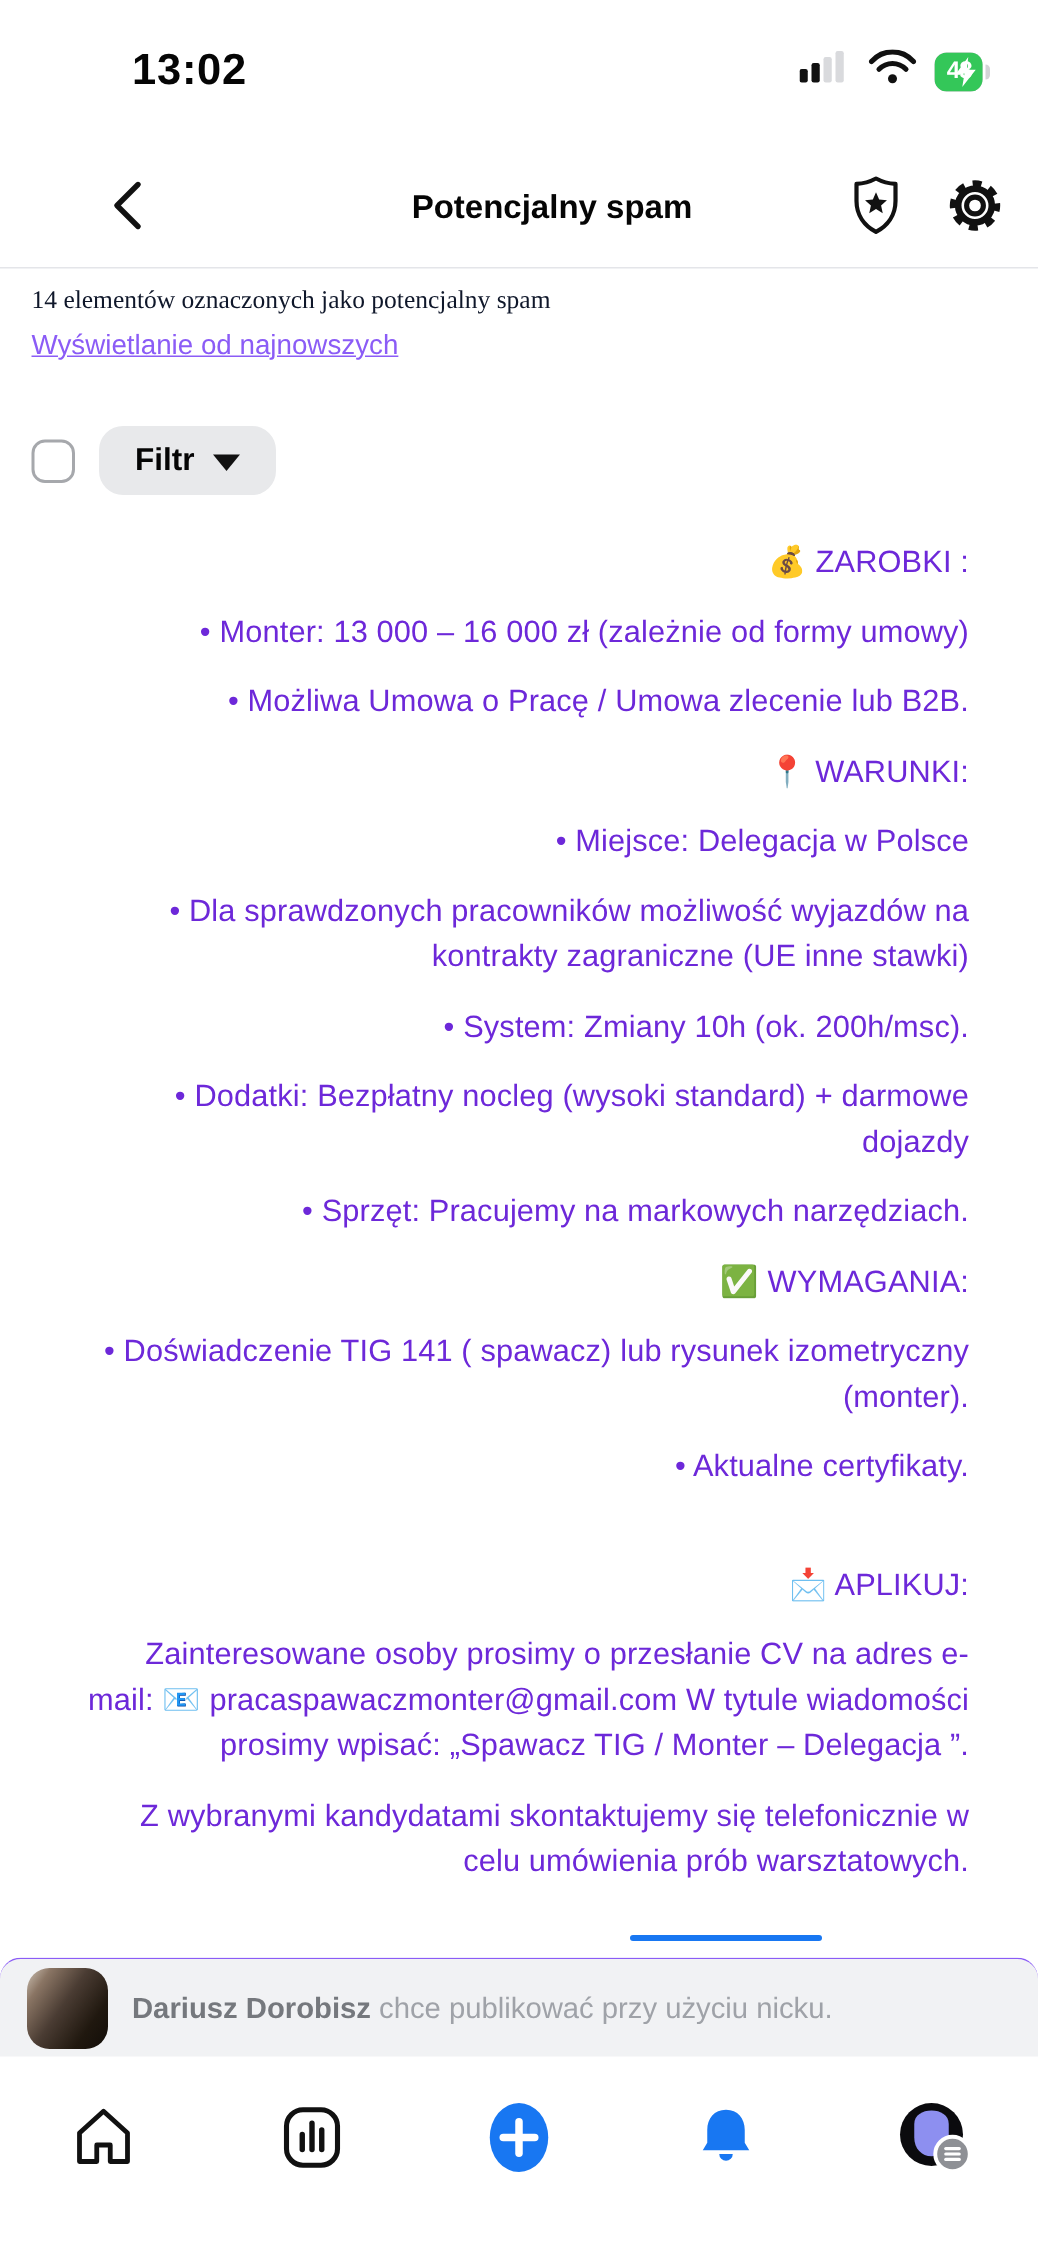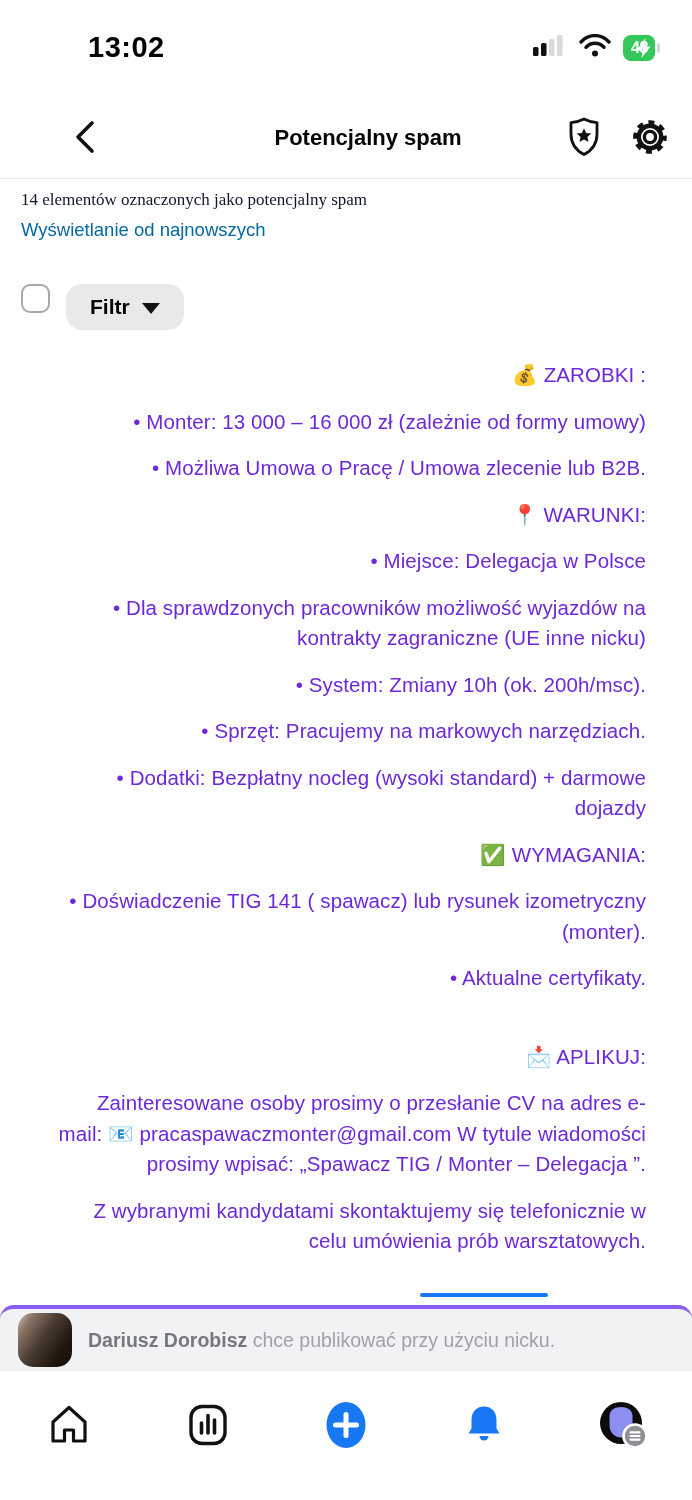--- a/index.html
+++ b/index.html
@@ -22,36 +22,36 @@
   .nav-header { position:absolute; top:100px; left:0; right:0; height:76px; display:flex; align-items:center; padding:0 20px;margin-left:44px; }
   .nav-title { position:absolute; left:0; right:0; text-align:center; font-size:22px; font-weight:700; }
   .nav-left { z-index:2; }
   .nav-right { margin-left:auto; z-index:2; display:flex; align-items:center; gap:22px; }
   .icon-btn { display:flex; align-items:center; justify-content:center; width:44px; height:44px; background:none; border:none; cursor:pointer; }
   .hairline { position:absolute; top:178px; left:0; right:0; height:1px; background:#e4e5e9; }
 
   
   .subheader { position:absolute; top:190px; left:21px; right:21px; }
   .subheader-title { font-size:17px; font-weight:400; color:#0f172a;font-family:Liberation Serif, serif; }
-  .subheader-sub { margin-top:9px; font-size:18.5px; color:#0369a1; }
-
-  
-  .filter-row { position:absolute; top:284px; left:21px; display:flex; gap:16px; }
+  .subheader-sub { margin-top:9px; font-size:18.5px; color:#8b5cf6;text-decoration:underline; }
+
+  
+  .filter-row { position:absolute; top:284px; left:21px; display:flex; align-items:center; gap:16px; }
   .checkbox { width:29px; height:29px; border:2.5px solid #a6a8ac; border-radius:9px; background:#fff; cursor:pointer; }
   .filter-btn { display:flex; align-items:center; gap:12px; background:#e8e9eb; border:none; border-radius:16px; padding:11px 24px; font-size:21px; font-weight:600; color:#050505; font-family:inherit; cursor:pointer; }
   .caret-down { width:0; height:0; border-left:9px solid transparent; border-right:9px solid transparent; border-top:11px solid #111; margin-top:2px; }
 
   
   .post { position:absolute; top:344px; left:55px; right:46px; }
   .post p { font-size:20.5px; line-height:30.5px; color:#6d28d9; margin-top:16px; letter-spacing:.1px;text-align:right; }
   .post p.section-head { padding-left:15px; }
   .post p.gap-before { margin-top:48px; }
 
   
-  .banner { position:absolute; top:1305px; left:0; right:0; height:66px; background:#f1f2f4; border-top:4px solid #8b5cf6; border-radius:14px 14px 0 0; display:flex; align-items:center; padding:0 18px; gap:16px; }
+  .banner { position:absolute; top:1305px; left:0; right:0; height:66px; background:#f1f2f4; border-top:1px solid #8b5cf6; border-radius:14px 14px 0 0; display:flex; align-items:center; padding:0 18px; gap:16px; }
   .banner-avatar { width:54px; height:54px; border-radius:15px; flex:0 0 auto;
       background:linear-gradient(125deg,#cfc4b6 0%,#8a7564 18%,#4a3c33 45%,#20180f 75%,#120d08 100%); }
   .banner-text { font-size:19.5px; color:#9fa2a8; line-height:26px; }
   .banner-name { font-weight:700; color:#75787d; }
 
   
   .tabbar { position:absolute; top:1387px; left:0; right:0; height:113px; background:#fff; display:flex; justify-content:space-around; align-items:flex-start; padding-top:9px; }
   .tab { width:70px; height:60px; display:flex; align-items:center; justify-content:center; background:none; border:none; cursor:pointer; position:relative; }
   .tab-indicator { position:absolute; top:-16px; left:420px; width:128px; height:4px; border-radius:2px; background:#1877f2; }
 </style>
@@ -135,24 +135,24 @@
       <span class="caret-down"></span>
     </button>
   </div>
 
   <div class="post">
     <p class="section-head">💰 ZAROBKI :</p>
     <p>• Monter: 13 000 – 16 000 zł (zależnie od formy umowy)</p>
     <p>• Możliwa Umowa o Pracę / Umowa zlecenie lub B2B.</p>
     <p class="section-head">📍 WARUNKI:</p>
     <p>• Miejsce: Delegacja w Polsce</p>
-    <p>• Dla sprawdzonych pracowników możliwość wyjazdów na kontrakty zagraniczne (UE inne nicku)</p>
+    <p>• Dla sprawdzonych pracowników możliwość wyjazdów na kontrakty zagraniczne (UE inne stawki)</p>
     <p>• System: Zmiany 10h (ok. 200h/msc).</p>
+    <p>• Dodatki: Bezpłatny nocleg (wysoki standard) + darmowe dojazdy</p>
     <p>• Sprzęt: Pracujemy na markowych narzędziach.</p>
-    <p>• Dodatki: Bezpłatny nocleg (wysoki standard) + darmowe dojazdy</p>
     <p class="section-head">✅ WYMAGANIA:</p>
     <p>• Doświadczenie TIG 141 ( spawacz) lub rysunek izometryczny (monter).</p>
     <p>• Aktualne certyfikaty.</p>
     <p class="section-head gap-before">📩 APLIKUJ:</p>
     <p>Zainteresowane osoby prosimy o przesłanie CV na adres e-mail: 📧 pracaspawaczmonter@gmail.com W tytule wiadomości prosimy wpisać: „Spawacz TIG / Monter – Delegacja ”.</p>
     <p>Z wybranymi kandydatami skontaktujemy się telefonicznie w celu umówienia prób warsztatowych.</p>
   </div>
 
   <div class="banner">
     <div class="banner-avatar"></div>

